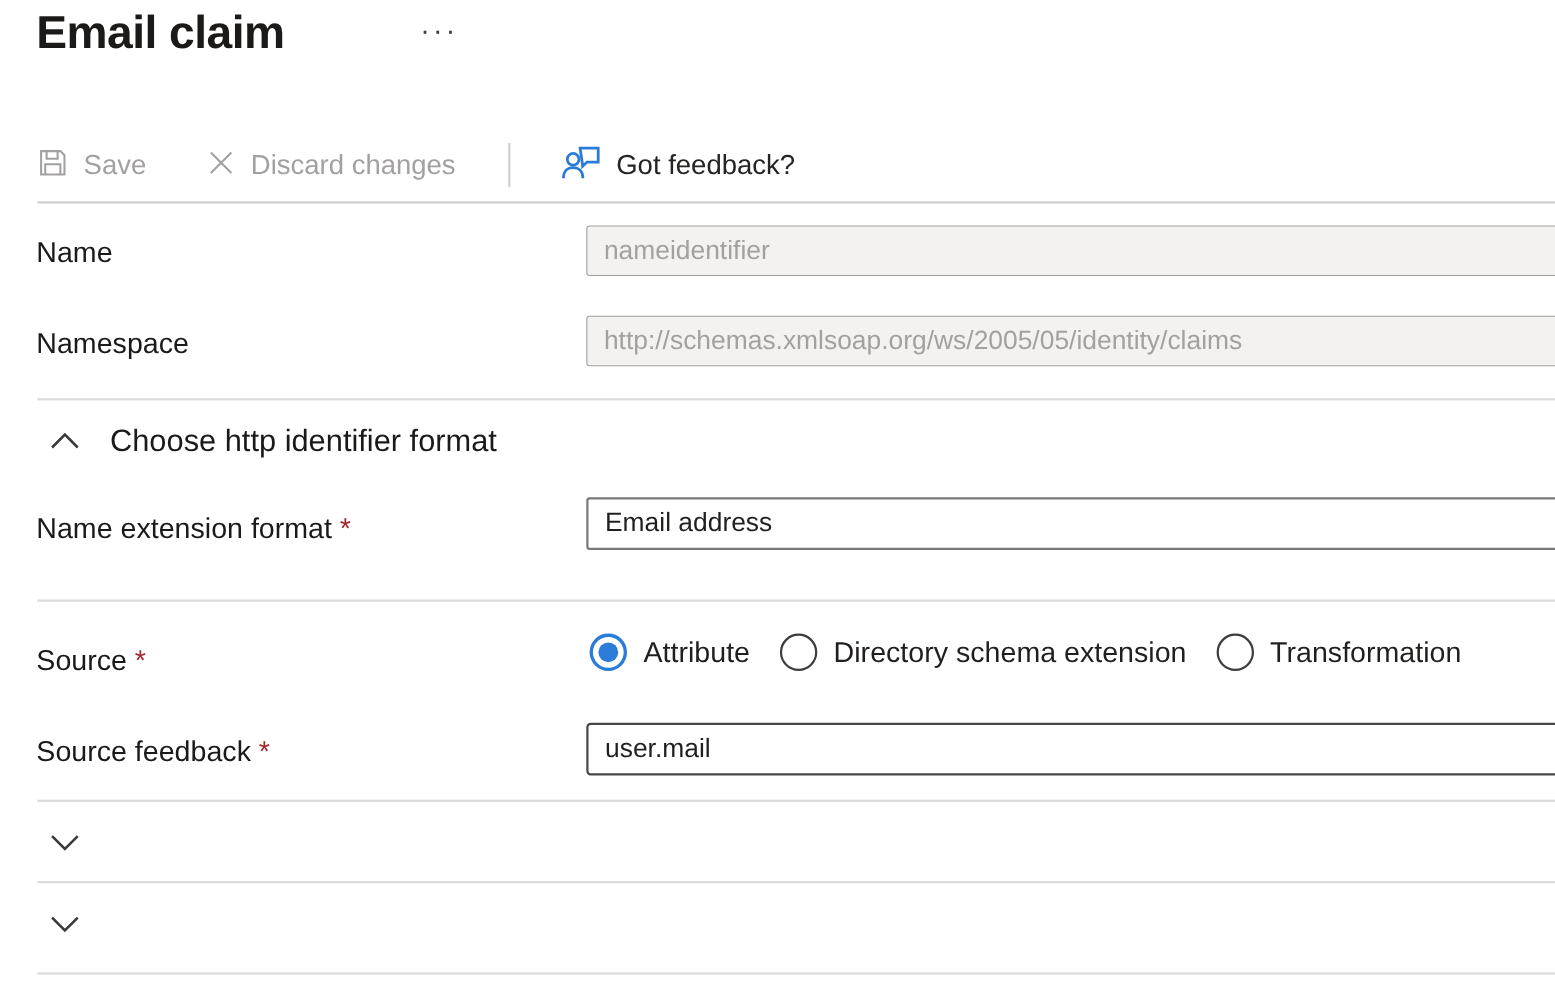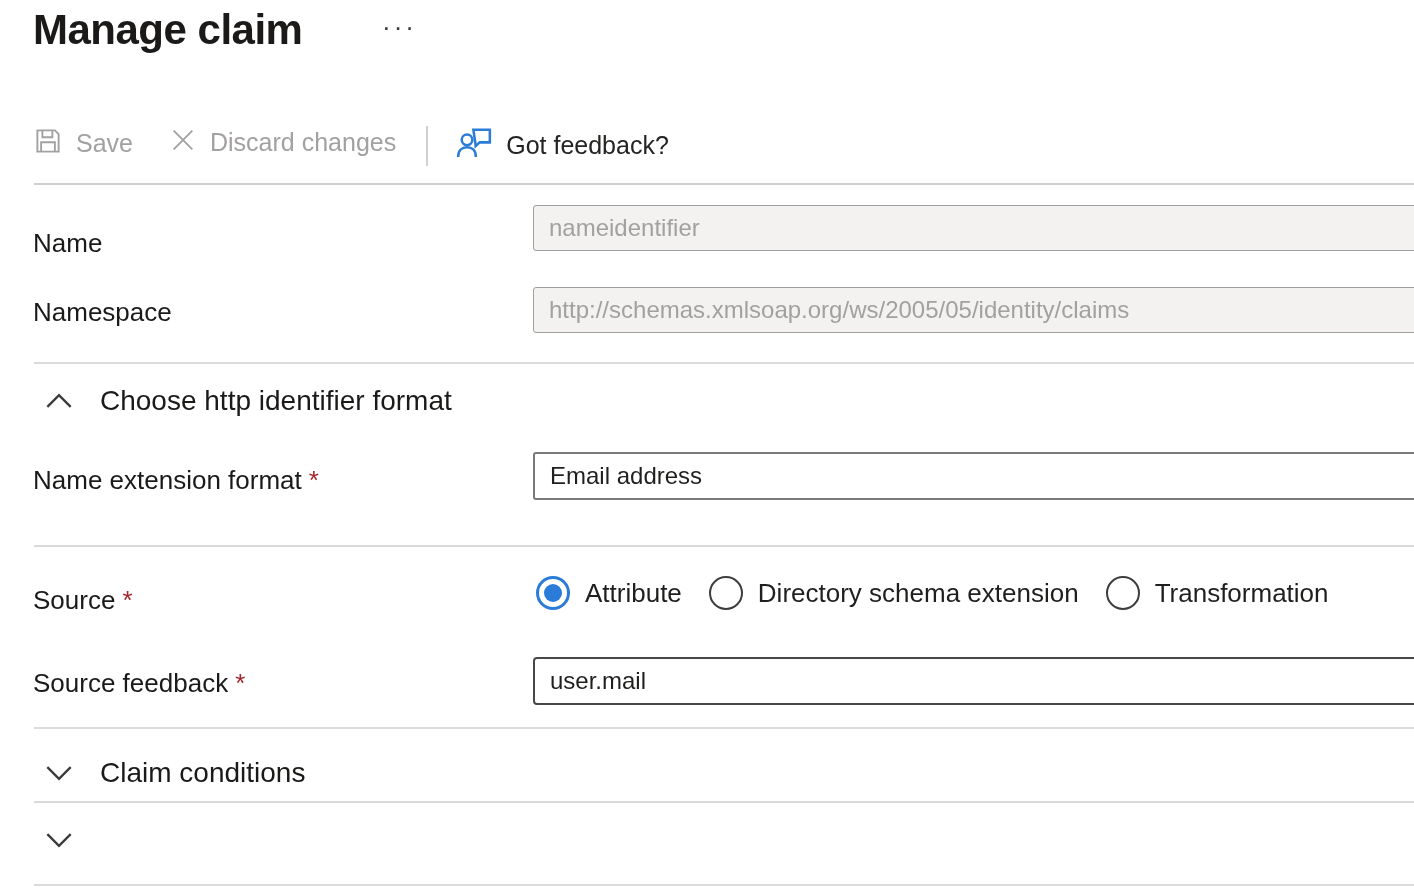--- a/index.html
+++ b/index.html
@@ -7,21 +7,21 @@
     width:1414px;height:896px;background:#ffffff;overflow:hidden;position:relative;
     font-family:"Liberation Sans","DejaVu Sans",sans-serif;color:#1b1a19;
   }
   .abs{position:absolute;}
 
   
   .page-title{left:33px;top:6px;font-size:42px;font-weight:700;letter-spacing:-0.5px;color:#1b1a19;}
   .more-btn{left:382px;top:14px;font-size:26px;color:#3b3a39;letter-spacing:3px;cursor:pointer;line-height:1;}
 
   
-  .toolbar{left:33px;top:126px;height:48px;display:flex;align-items:flex-start;}
+  .toolbar{left:33px;top:126px;height:48px;display:flex;align-items:center;gap:18px;}
   .tb-btn{display:flex;align-items:center;cursor:pointer;}
   .tb-btn .tb-label{font-size:25px;color:#a3a1a0;margin-left:13px;white-space:nowrap;}
   .tb-btn.enabled .tb-label{color:#252423;}
   .tb-sep{width:2px;height:40px;background:#d2d0ce;margin:0 27px 0 30px;}
   .gap-discard{margin-left:36px;}
 
   
   .divider{left:34px;right:0;height:2px;background:#dcdad8;}
   .divider.strong{background:#d1cfcd;}
 
@@ -51,21 +51,21 @@
   }
   .radio-option.checked .radio-circle{border:3px solid #2b7cd9;}
   .radio-option.checked .radio-circle::after{
     content:"";position:absolute;inset:5px;border-radius:50%;background:#2b7cd9;
   }
   .radio-label{font-size:26px;color:#201f1e;margin-left:15px;white-space:nowrap;}
 </style>
 </head>
 <body>
 
-<div class="abs page-title">Manage claim</div>
+<div class="abs page-title">Email claim</div>
 <div class="abs more-btn">
   <span>···</span>
 </div>
 
 <div class="abs toolbar">
   <div class="tb-btn">
     <span>
       <svg width="30" height="30" viewBox="0 0 24 24" fill="none" stroke="#a3a1a0" stroke-width="1.5">
         <path d="M3.5 3.5 h14 l3 3 v14 h-17 z"></path>
         <path d="M7.5 3.5 v5.5 h8 v-5.5"></path>
@@ -93,21 +93,21 @@
         <path d="M2.5 24 c0-5 3-7.6 7-7.6 s7 2.6 7 7.6"></path>
         <path d="M14.5 2.5 h13 v10 h-8 l-3.2 3 l-0.3-3 z"></path>
       </svg>
     </span>
     <span class="tb-label">Got feedback?</span>
   </div>
 </div>
 
 <div class="abs divider strong" style="top:183px"></div>
 
-<div class="abs field-label" style="top:228px">Name</div>
+<div class="abs field-label" style="top:214px">Name</div>
 <input class="abs txt-input disabled" style="top: 205px;" readonly="" value="nameidentifier">
 
 <div class="abs field-label" style="top:297px">Namespace</div>
 <input class="abs txt-input disabled" style="top: 287px;" readonly="" value="http://schemas.xmlsoap.org/ws/2005/05/identity/claims">
 
 <div class="abs divider" style="top:362px"></div>
 
 <div class="abs section-hdr" style="top:385px">
   <span class="chev">
     <svg width="28" height="18" viewBox="0 0 24 14" fill="none" stroke="#3b3a39" stroke-width="2">
@@ -148,21 +148,20 @@
 <input class="abs txt-input editable dark" style="top: 657px; height: 48px;" value="user.mail">
 
 <div class="abs divider" style="top:727px"></div>
 
 <div class="abs section-hdr" style="top:757px">
   <span class="chev">
     <svg width="28" height="18" viewBox="0 0 24 14" fill="none" stroke="#3b3a39" stroke-width="2">
       <path d="M2 2 L12 12 L22 2"></path>
     </svg>
   </span>
-  <span class="sec-title">Claim conditions</span>
 </div>
 
 <div class="abs divider" style="top:801px"></div>
 
 <div class="abs section-hdr" style="top:831px">
   <span class="chev">
     <svg width="28" height="18" viewBox="0 0 24 14" fill="none" stroke="#3b3a39" stroke-width="2">
       <path d="M2 2 L12 12 L22 2"></path>
     </svg>
   </span>

